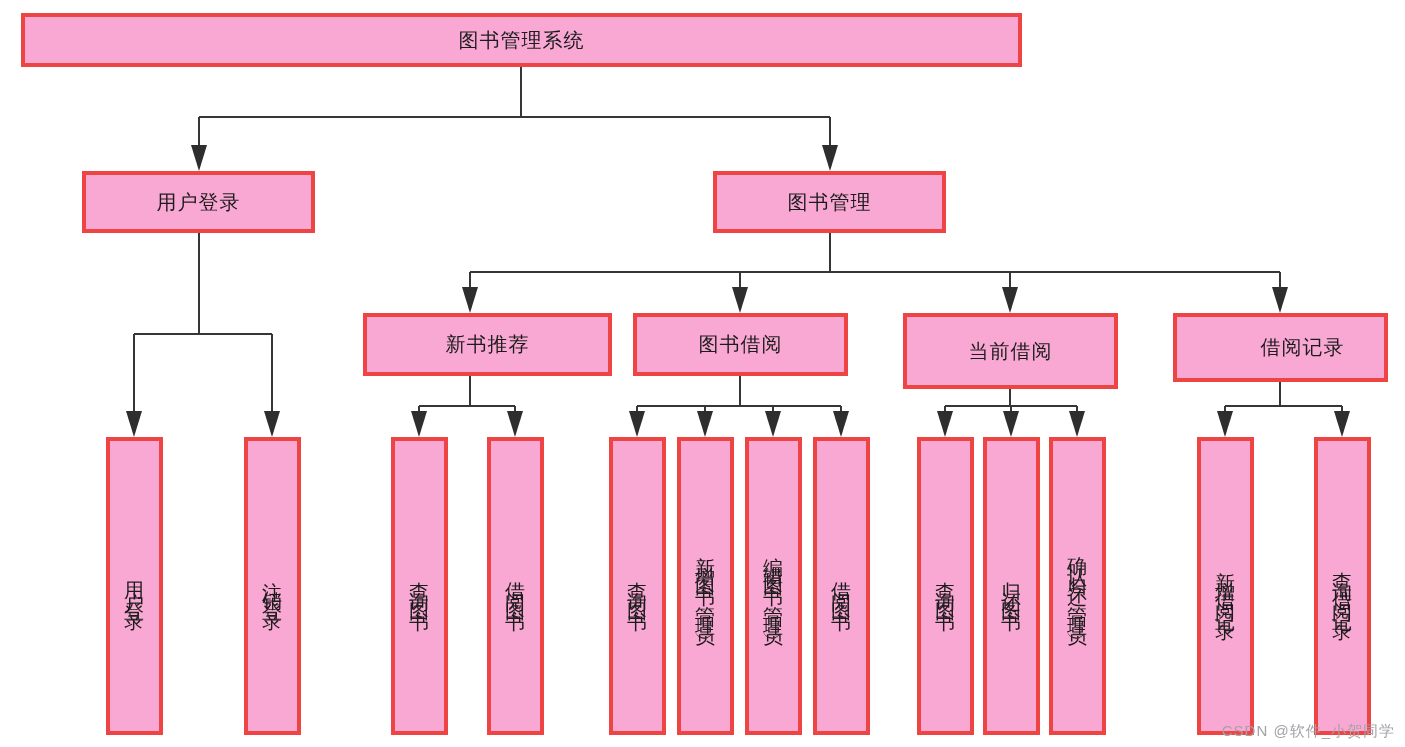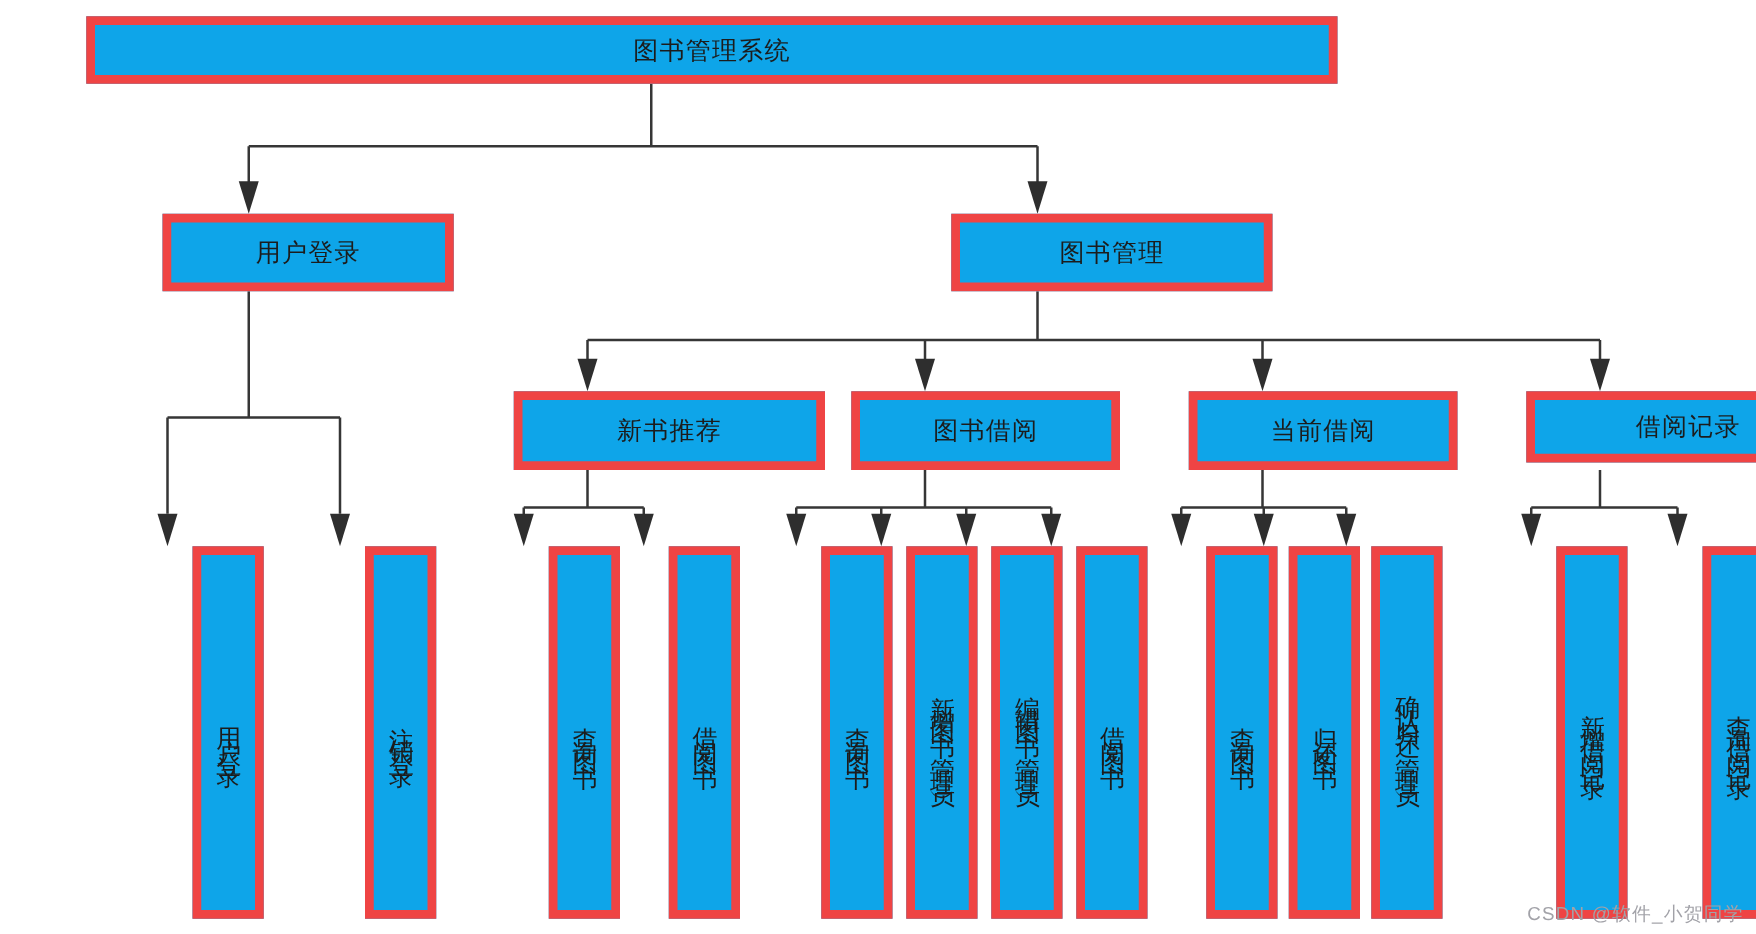--- a/index.html
+++ b/index.html
@@ -13,29 +13,28 @@
   }
   .wires {
     position: absolute;
     left: 0; top: 0;
     width: 1405px; height: 747px;
     pointer-events: none;
   }
   .box {
     position: absolute;
     box-sizing: border-box;
-    border: 7px solid #ef4444;
-    background: #0ea5e9;
+    border: 4px solid #ef4444;
+    background: #f9a8d4;
     color: #1c1c1c;
     display: flex;
     align-items: center;
     justify-content: center;
     font-size: 20px;
     letter-spacing: 1px;
-    margin-left: 48px;
   }
   .leaf {
     writing-mode: vertical-rl;
     text-orientation: mixed;
     letter-spacing: 10px;
     font-size: 20px;
     line-height: 1;
     width: 57px;
     height: 298px;
     top: 437px;
@@ -94,26 +93,26 @@
     <g>
       <path d="M1280 376 V406 M1225 406 H1342 M1225 406 V412 M1342 406 V412"></path>
       <polygon fill="#2e2e2e" stroke="none" points="1217,411 1233,411 1225,437"></polygon>
       <polygon fill="#2e2e2e" stroke="none" points="1334,411 1350,411 1342,437"></polygon>
     </g>
   </svg>
 
   <div class="box" style="left:21px; top:13px; width:1001px; height:54px;">图书管理系统</div>
 
   <div class="box" style="left:82px; top:171px; width:233px; height:62px;">用户登录</div>
-  <div class="box" style="left:713px; top:171px; width:257px; height:62px;">图书管理</div>
+  <div class="box" style="left:713px; top:171px; width:233px; height:62px;">图书管理</div>
 
   <div class="box" style="left:363px; top:313px; width:249px; height:63px;">新书推荐</div>
   <div class="box" style="left:633px; top:313px; width:215px; height:63px;">图书借阅</div>
-  <div class="box" style="left:903px; top:313px; width:215px; height:63px;">当前借阅</div>
-  <div class="box" style="left:1173px; top:313px; width:215px; height:57px;padding-left:44px;">借阅记录</div>
+  <div class="box" style="left:903px; top:313px; width:215px; height:76px;">当前借阅</div>
+  <div class="box" style="left:1173px; top:313px; width:215px; height:69px;padding-left:44px;">借阅记录</div>
 
   <div class="box leaf" style="left:106px;">用户登录</div>
   <div class="box leaf" style="left:244px;">注销登录</div>
 
   <div class="box leaf" style="left:391px;">查询图书</div>
   <div class="box leaf" style="left:487px;">借阅图书</div>
 
   <div class="box leaf" style="left:609px;">查询图书</div>
   <div class="box leaf" style="left:677px;">新增图书（管理员）</div>
   <div class="box leaf" style="left:745px;">编辑图书（管理员）</div>

